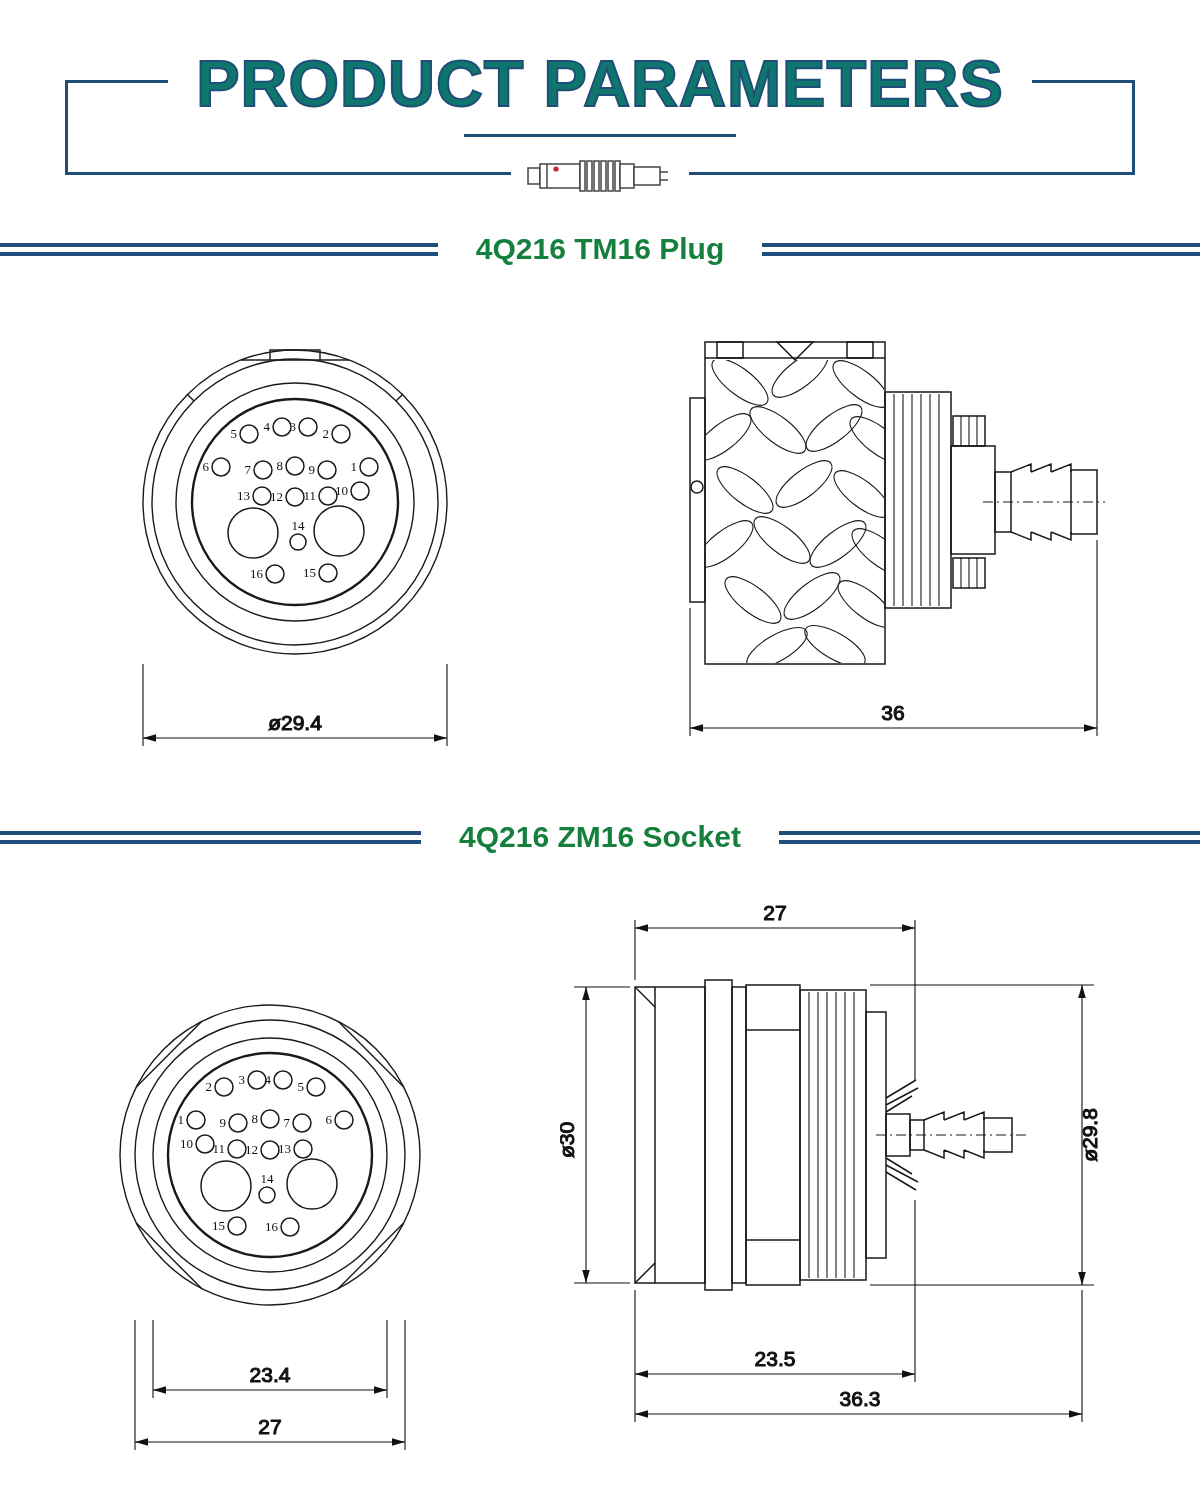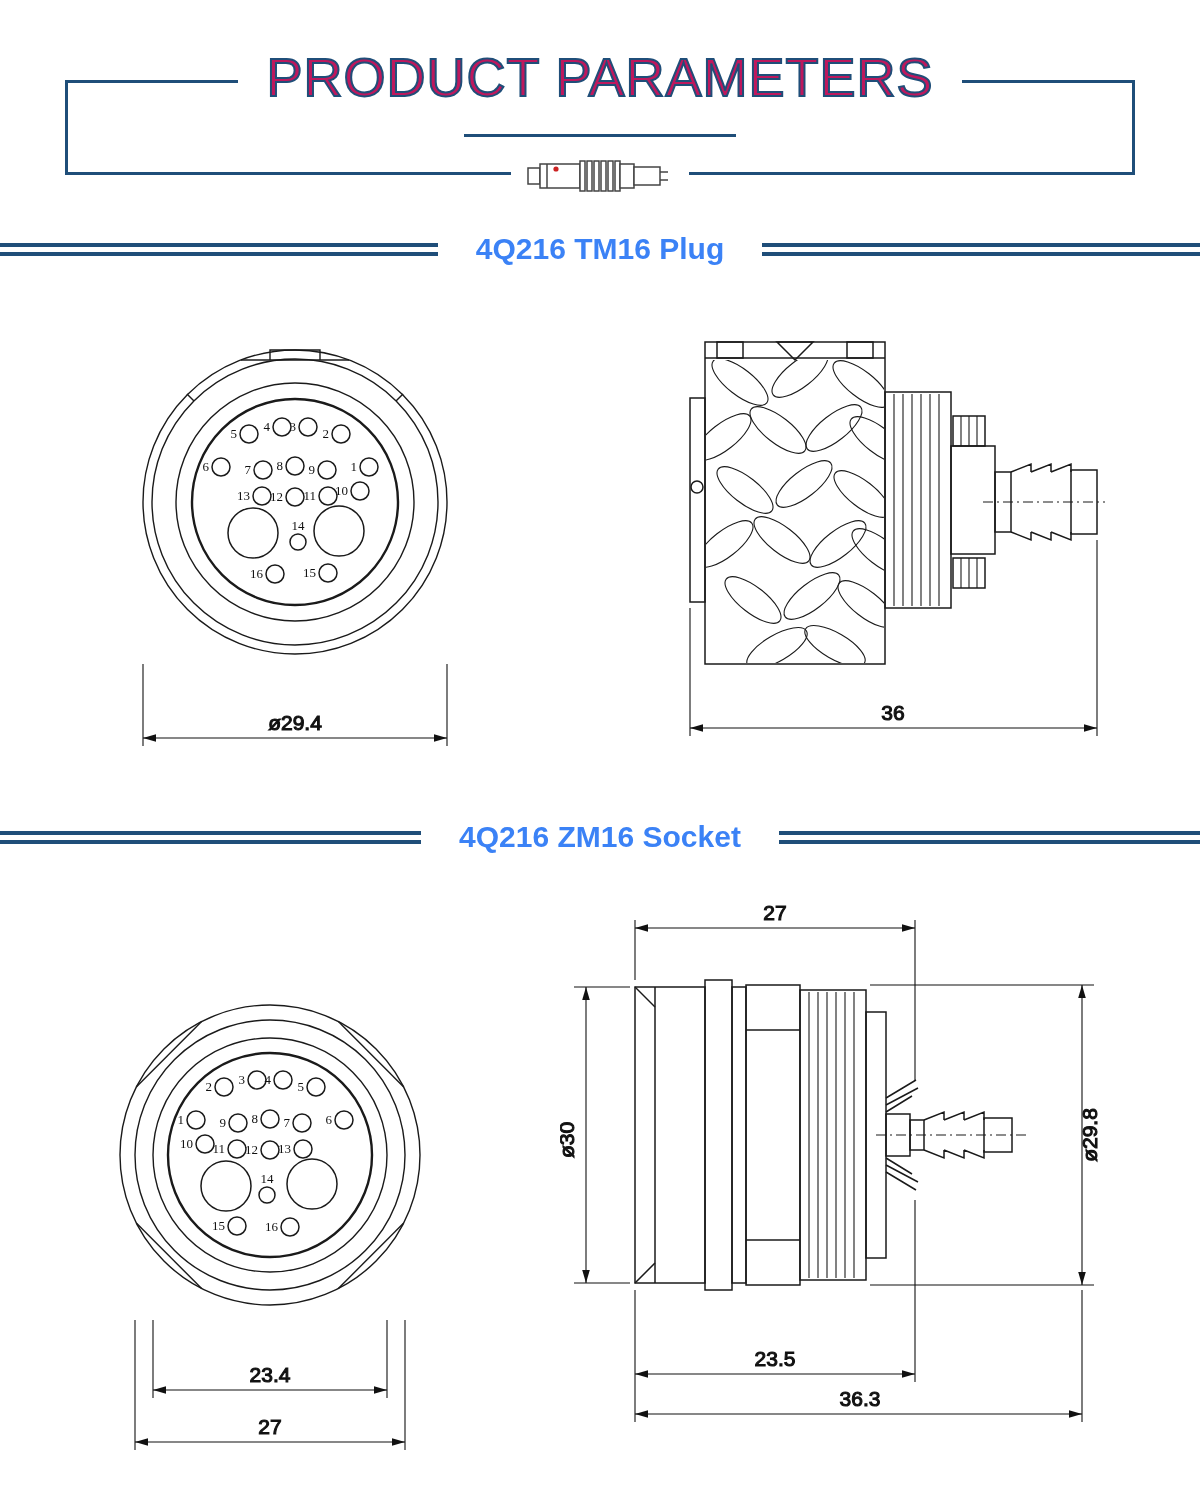--- a/index.html
+++ b/index.html
@@ -5,31 +5,31 @@
   * { margin:0; padding:0; box-sizing:border-box; }
   html,body { background:#ffffff; }
   body { font-family:"Liberation Sans", sans-serif; }
   .page { position:relative; width:1200px; height:1509px; margin:0 auto; background:#fff; overflow:hidden; }
 
   
   .title-border { position:absolute; left:65px; top:80px; width:1070px; height:95px;
                   border:3px solid #1f4e79; }
   .page-title { position:absolute; top:46px; left:0; width:100%; text-align:center; z-index:2; }
   .page-title span { display:inline-block; background:#fff; padding:0 28px;
-                     font-size:54px; font-weight:normal; letter-spacing:1px; color:#be185d;
+                     font-size:65px; font-weight:bold; letter-spacing:1px; color:#0f766e;
                      -webkit-text-stroke:2px #1f4e79; }
   .title-underline { position:absolute; top:134px; left:50%; transform:translateX(-50%);
                      width:272px; height:3px; background:#1f4e79; z-index:3; }
   .title-connector { position:absolute; top:152px; left:50%; transform:translateX(-50%);
                      background:#fff; padding:0 14px; z-index:3; }
 
   
   .section-header { position:absolute; left:0; width:100%; display:flex; align-items:center; }
   .section-header .hline { flex:1; height:13px; border-top:4px solid #1f4e79; border-bottom:4px solid #1f4e79; }
-  .section-header h2 { font-size:30px; font-weight:bold; color:#3b82f6; margin:0 38px; white-space:nowrap; }
+  .section-header h2 { font-size:30px; font-weight:bold; color:#15803d; margin:0 38px; white-space:nowrap; }
   .hdr-plug { top:232px; }
   .hdr-socket { top:820px;align-items:center; }
 
   
   svg.drawing { position:absolute; }
   .dwg-plug-front   { left:95px;  top:330px; }
   .dwg-plug-side    { left:665px; top:320px; }
   .dwg-socket-front { left:70px;  top:980px; }
   .dwg-socket-side  { left:560px; top:890px; }
 

